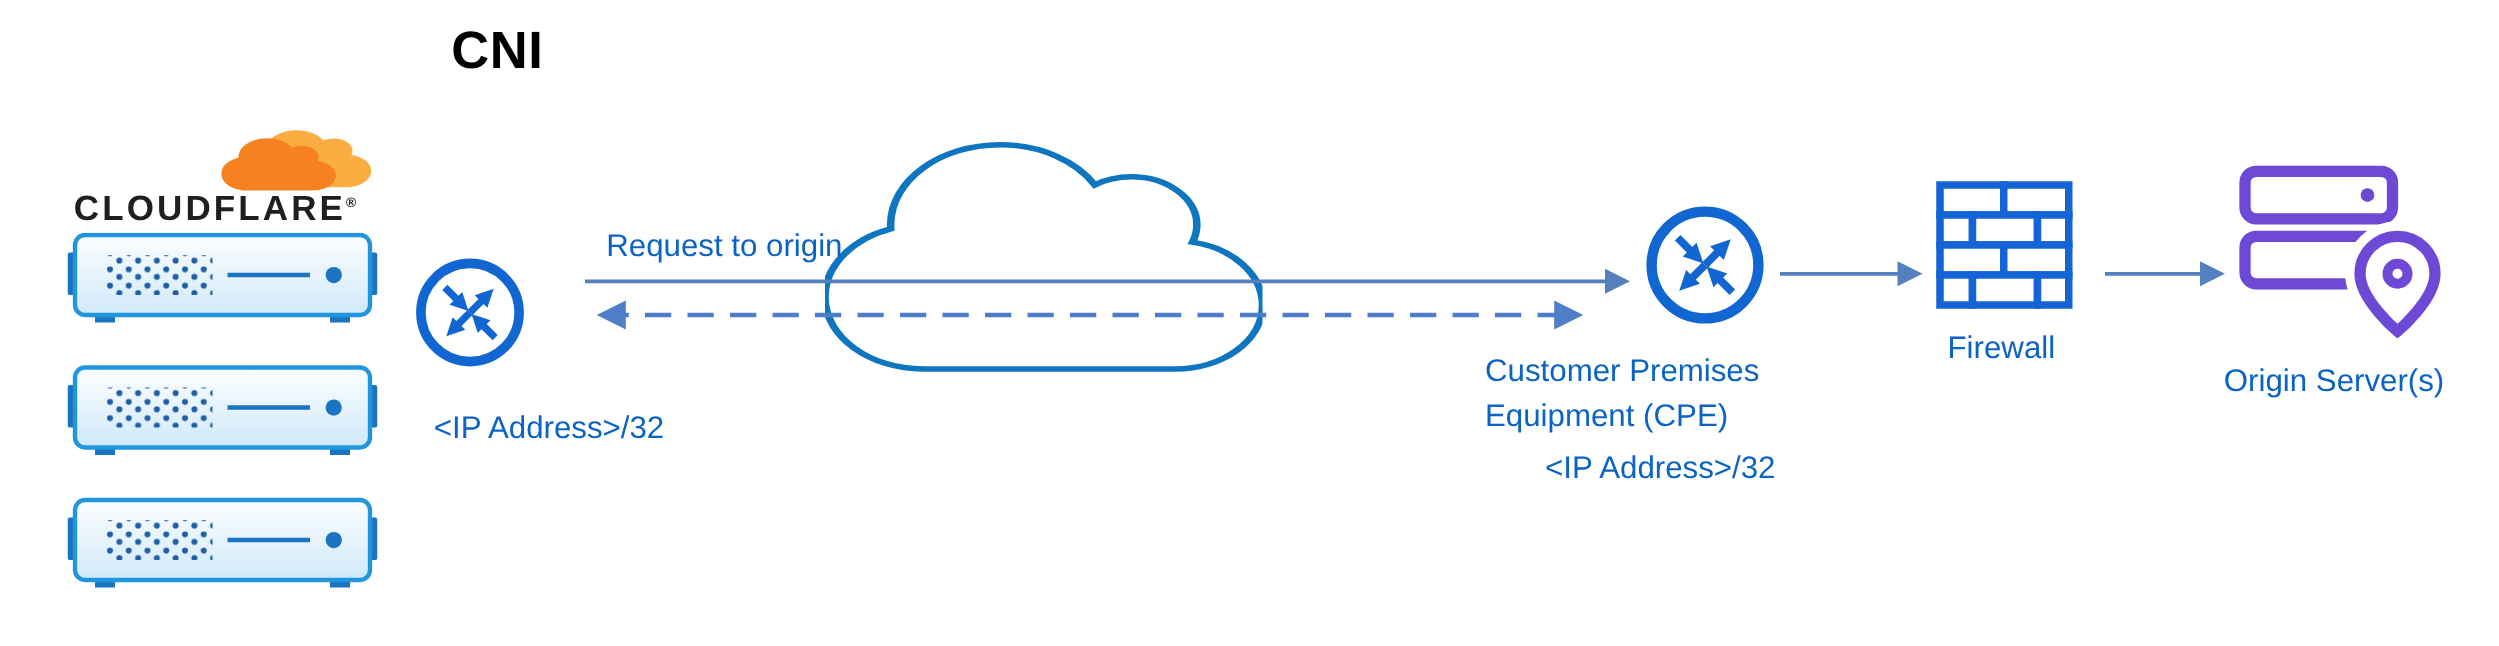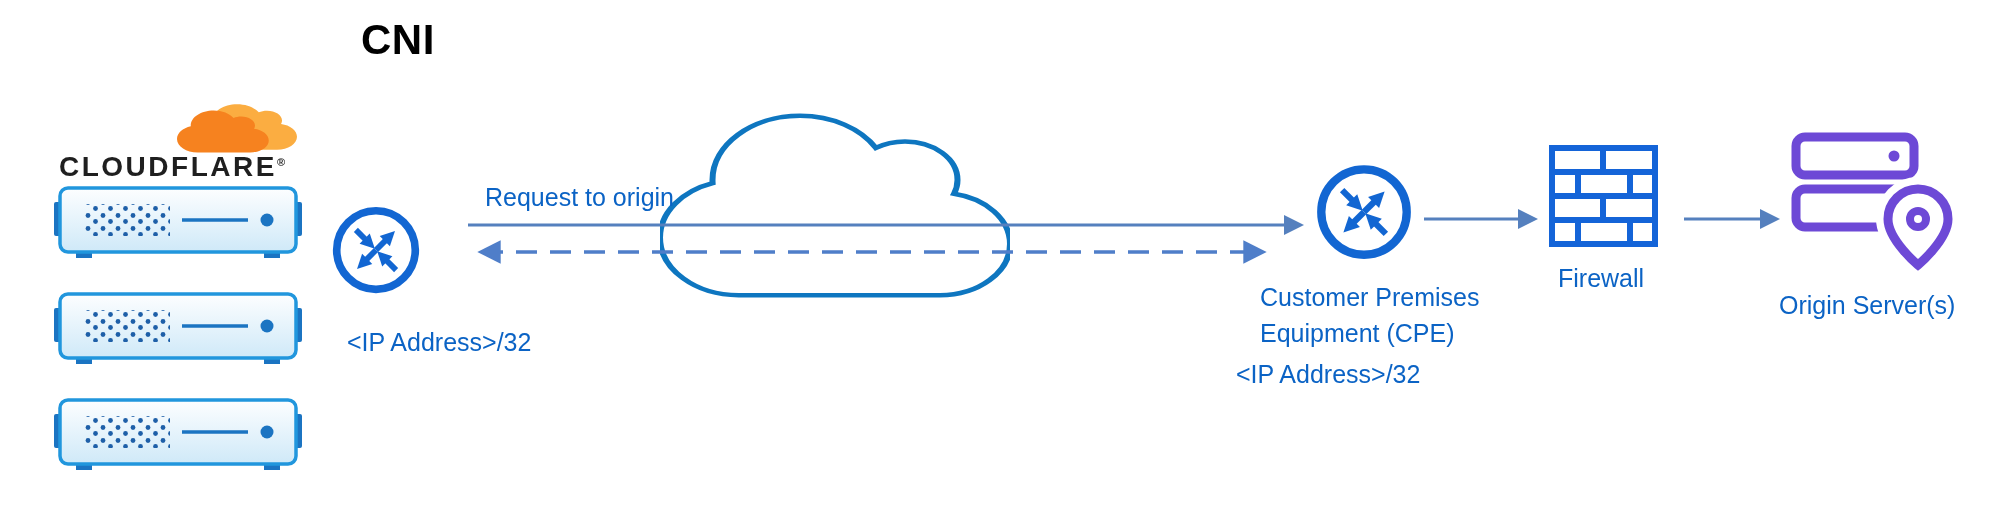--- a/index.html
+++ b/index.html
@@ -129,21 +129,21 @@
       <circle cx="128" cy="88" r="8" fill="#fff" stroke="#6d49d6" stroke-width="8"></circle>
     </g>
   </svg>
 
   <div class="abs lbl z4" style="left:449px;top:183px;margin-left:36px;">Request to origin</div>
 
 
   <div class="abs lbl z4" style="left:347px;top:328px;">&lt;IP Address&gt;/32</div>
 
 
-  <div class="abs cpe-block z4" style="left:1260px;top:279px;">
+  <div class="abs cpe-block z4" style="left:1188px;top:279px;">
     <div>Customer Premises</div>
     <div>Equipment (CPE)</div>
   </div>
 
   <div class="abs lbl z4" style="left:1236px;top:360px;">&lt;IP Address&gt;/32</div>
 
   <div class="abs lbl z4" style="left:1558px;top:264px;">Firewall</div>
 
   <div class="abs lbl z4" style="left:1779px;top:279px;margin-top:12px;">Origin Server(s)</div>
 

